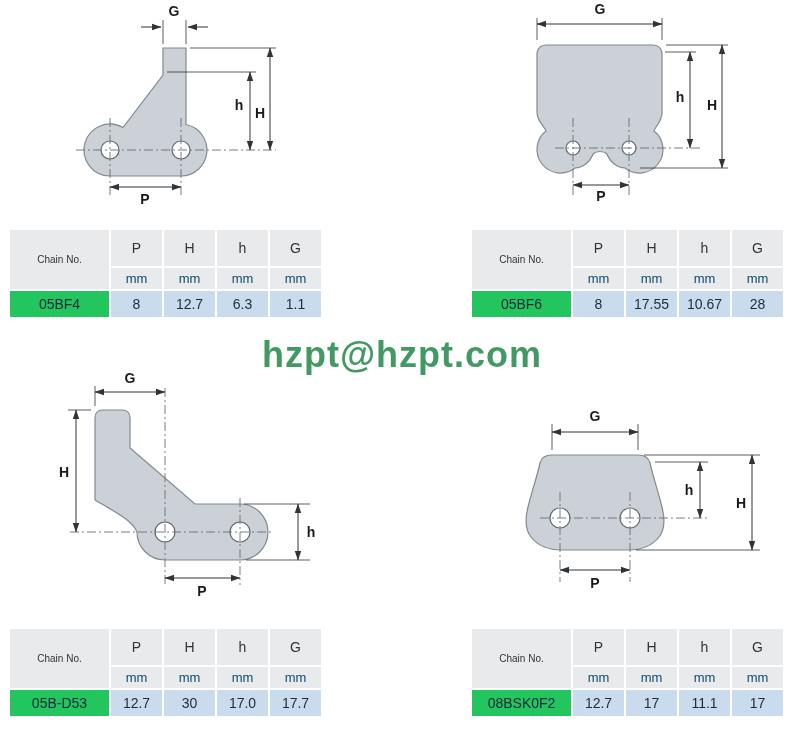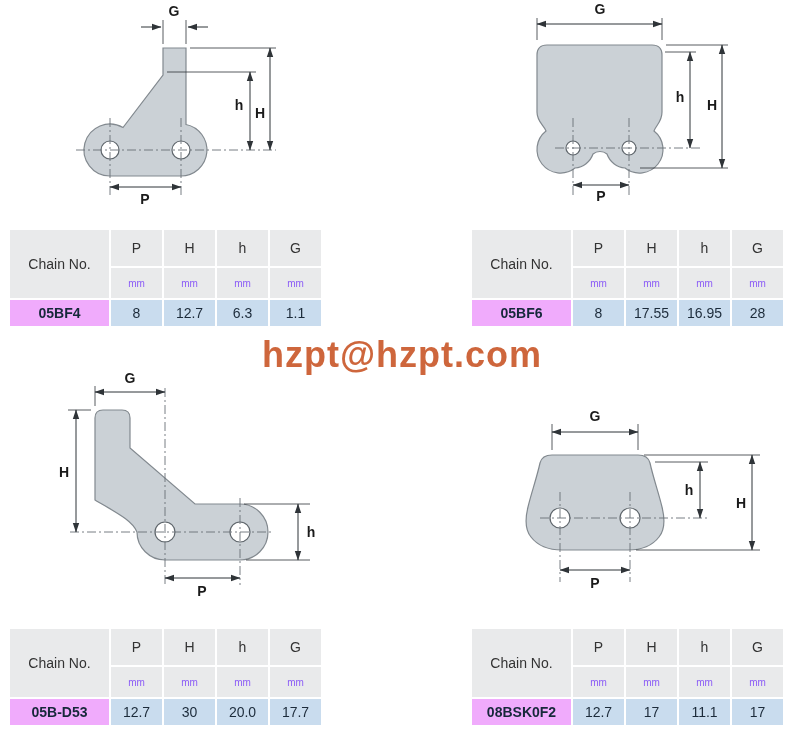--- a/index.html
+++ b/index.html
@@ -11,28 +11,28 @@
   .plate{fill:#cbd1d6;stroke:#82898f;stroke-width:1.2}
   .hole{fill:#fff;stroke:#5f666c;stroke-width:1.2}
   .dim{stroke:#2f3438;stroke-width:1;fill:none}
   .ext{stroke:#2f3438;stroke-width:0.8;fill:none}
   .cl{stroke:#6a7076;stroke-width:0.9;fill:none;stroke-dasharray:9 3 2 3}
   text.dlabel{font-family:"Liberation Sans",sans-serif;font-size:14px;font-weight:bold;fill:#1a1a1a;text-anchor:middle}
   
   table.dim-table{position:absolute;border-collapse:collapse;table-layout:fixed;width:313px}
   .dim-table td{border:2px solid #fff;text-align:center;vertical-align:middle}
   td.hdr{background:#e9eaeb;color:#333}
-  td.chain-hdr{font-size:14px}
+  td.chain-hdr{font-size:10px}
   td.col-h{height:38px;font-size:14px}
-  td.unit{height:32px;font-size:10px;color:#8b5cf6}
+  td.unit{height:23px;font-size:13px;color:#0c4a6e}
   tr.data-row td{background:#c9dcee;height:28px;font-size:14px;color:#1c2b3a}
-  tr.data-row td.chain-cell{font-weight:bold;background:#f0abfc;color:#16283a}
+  tr.data-row td.chain-cell{font-weight:normal;background:#22c55e;color:#16283a}
   
   .watermark{position:absolute;left:0;top:334px;width:804px;text-align:center;
-    font-size:36px;font-weight:bold;color:#c2410c;opacity:.8;letter-spacing:1px;
+    font-size:36px;font-weight:bold;color:#15803d;opacity:.8;letter-spacing:1px;
     pointer-events:none}
 </style>
 </head>
 <body>
 
 <div class="page">
 
   <svg class="diagram" style="left:40px;top:0" width="280" height="220" viewBox="0 0 280 220">
     <defs>
       <marker id="ar1" viewBox="0 0 10 8" markerWidth="10" markerHeight="8" refX="9" refY="4" orient="auto-start-reverse" markerUnits="userSpaceOnUse">
@@ -165,21 +165,21 @@
     <tr>
       <td class="hdr unit">mm</td>
       <td class="hdr unit">mm</td>
       <td class="hdr unit">mm</td>
       <td class="hdr unit">mm</td>
     </tr>
     <tr class="data-row">
       <td class="chain-cell">05BF6</td>
       <td>8</td>
       <td>17.55</td>
-      <td>16.95</td>
+      <td>10.67</td>
       <td>28</td>
     </tr>
   </tbody>
     </table>
 
   <div class="watermark">hzpt@hzpt.com</div>
 
   <svg class="diagram" style="left:20px;top:370px" width="330" height="245" viewBox="0 0 330 245">
     <defs>
       <marker id="ar3" viewBox="0 0 10 8" markerWidth="10" markerHeight="8" refX="9" refY="4" orient="auto-start-reverse" markerUnits="userSpaceOnUse">
@@ -280,21 +280,21 @@
     <tr>
       <td class="hdr unit">mm</td>
       <td class="hdr unit">mm</td>
       <td class="hdr unit">mm</td>
       <td class="hdr unit">mm</td>
     </tr>
     <tr class="data-row">
       <td class="chain-cell">05B-D53</td>
       <td>12.7</td>
       <td>30</td>
-      <td>20.0</td>
+      <td>17.0</td>
       <td>17.7</td>
     </tr>
   </tbody>
     </table>
 
   <table class="dim-table" style="left:470px;top:627px">
     <colgroup>
         <col style="width:101px">
         <col style="width:53px">
         <col style="width:53px">

